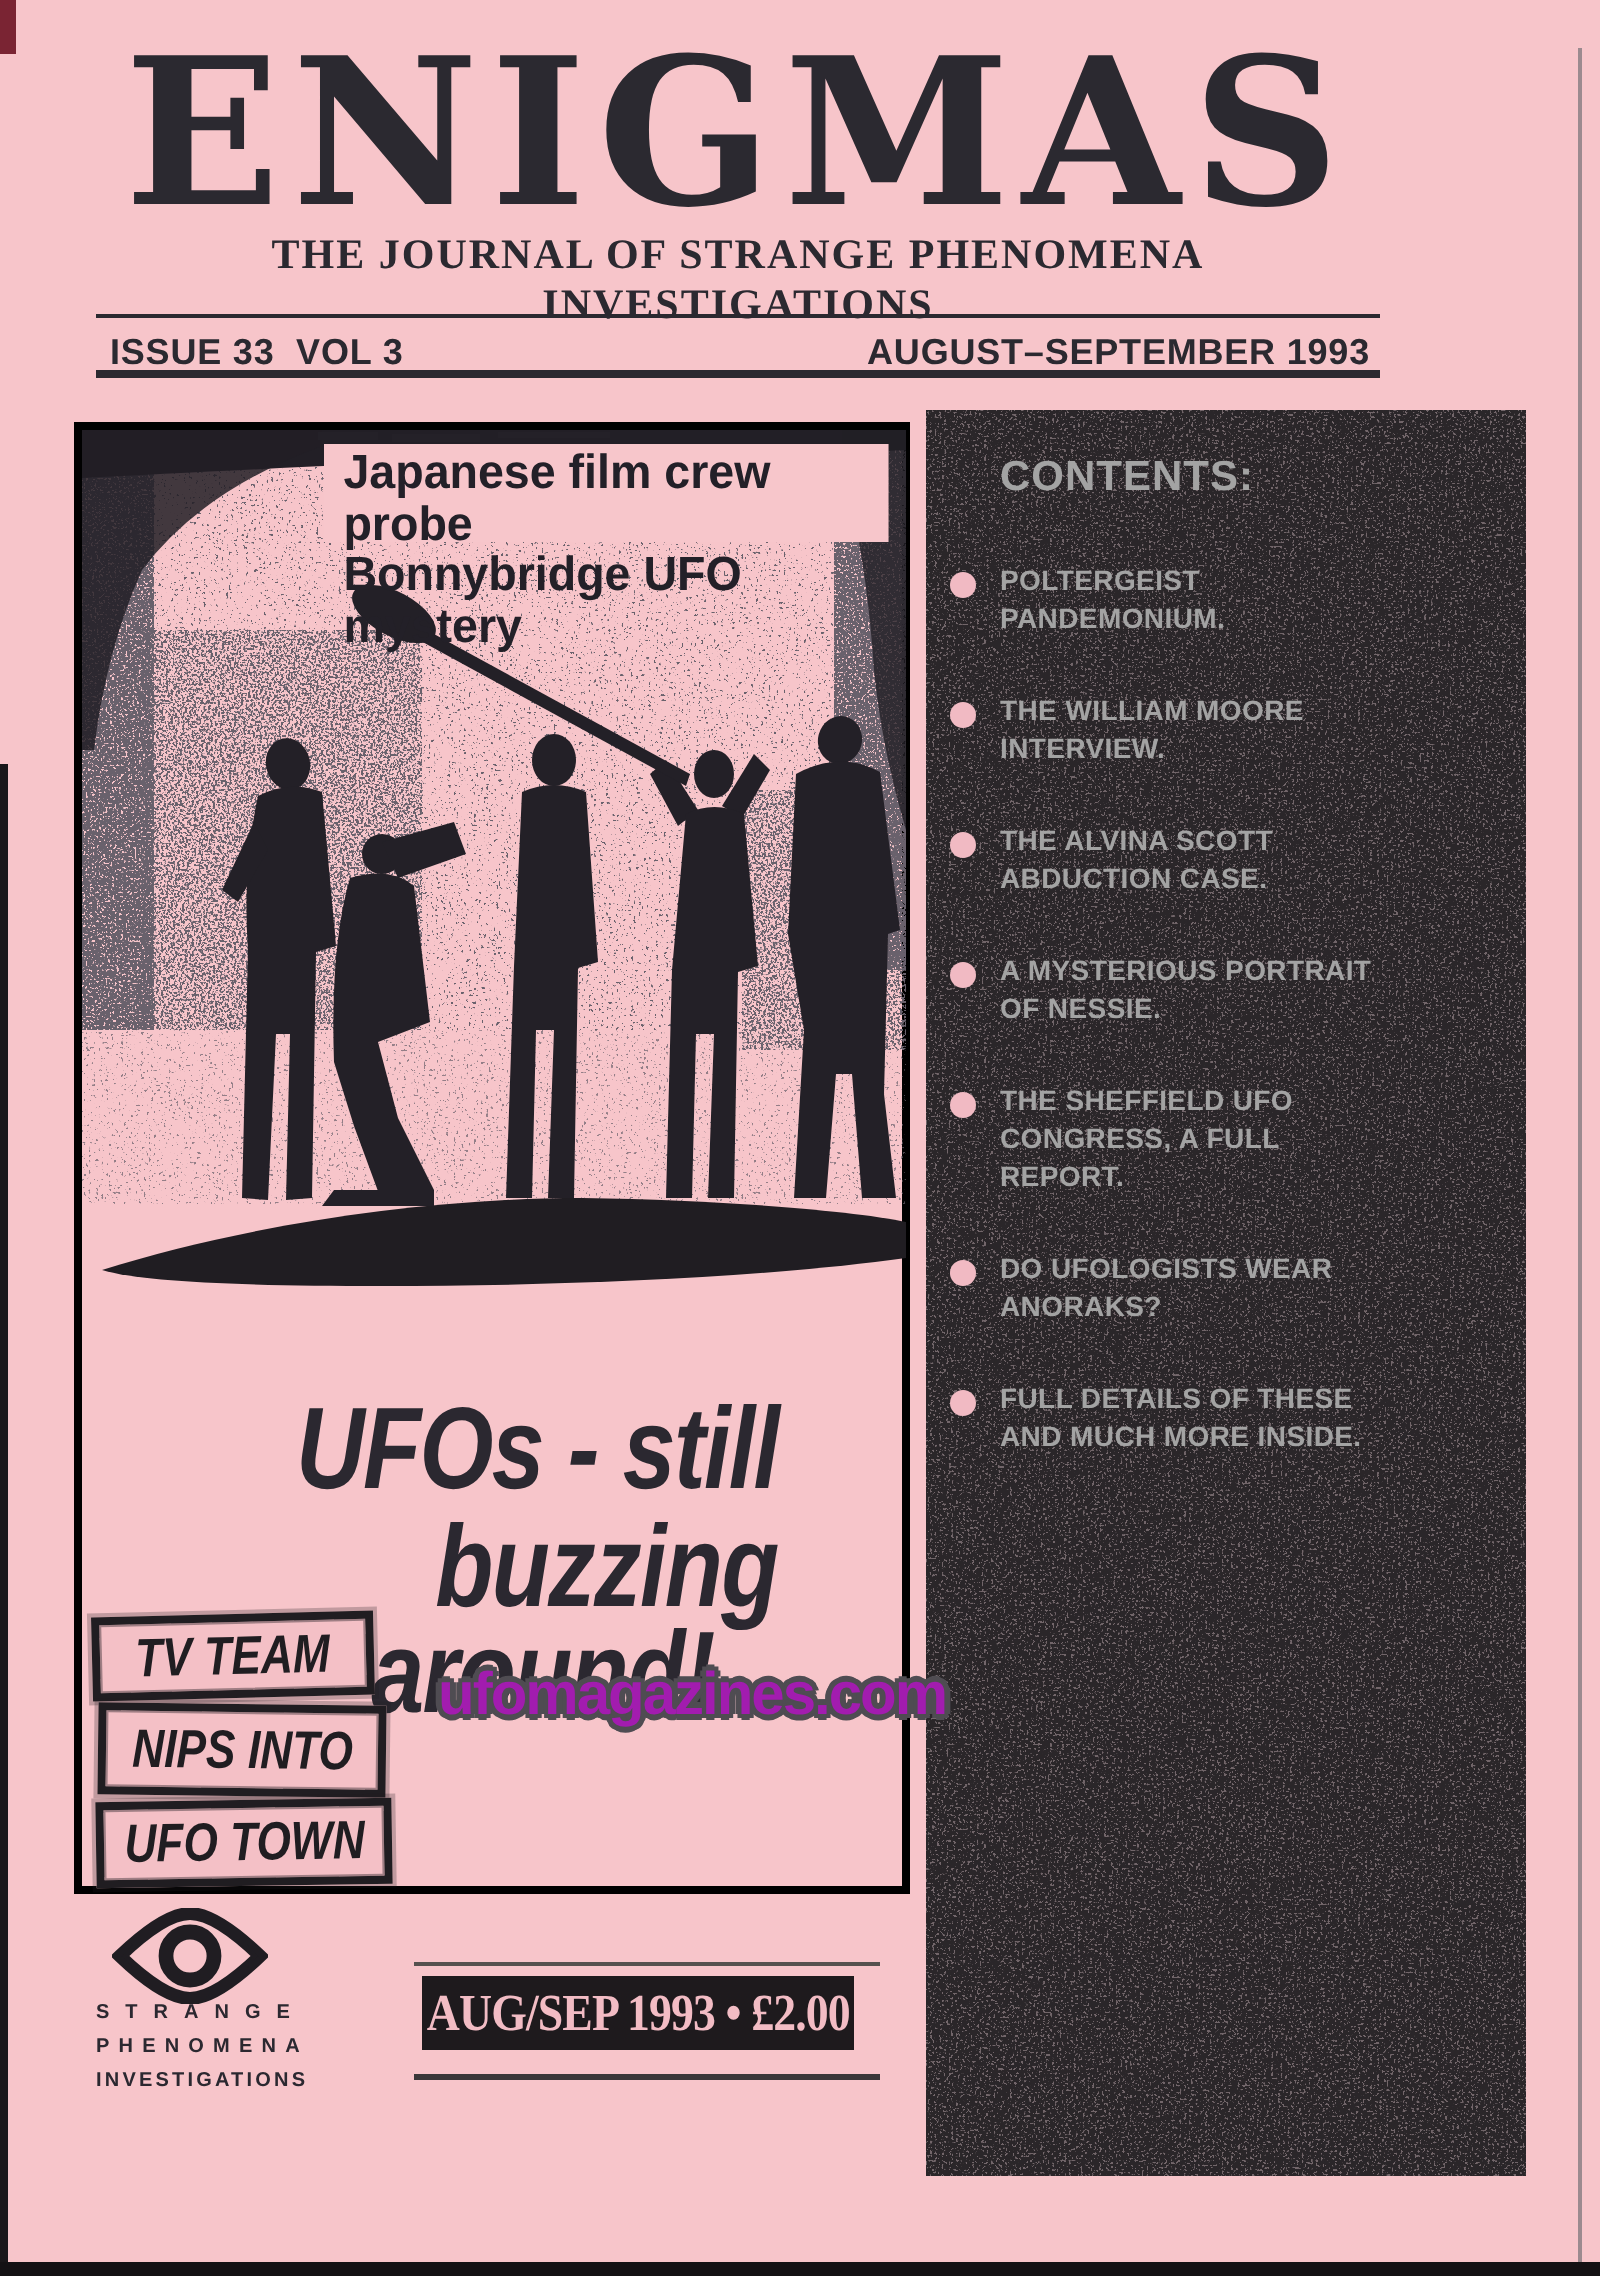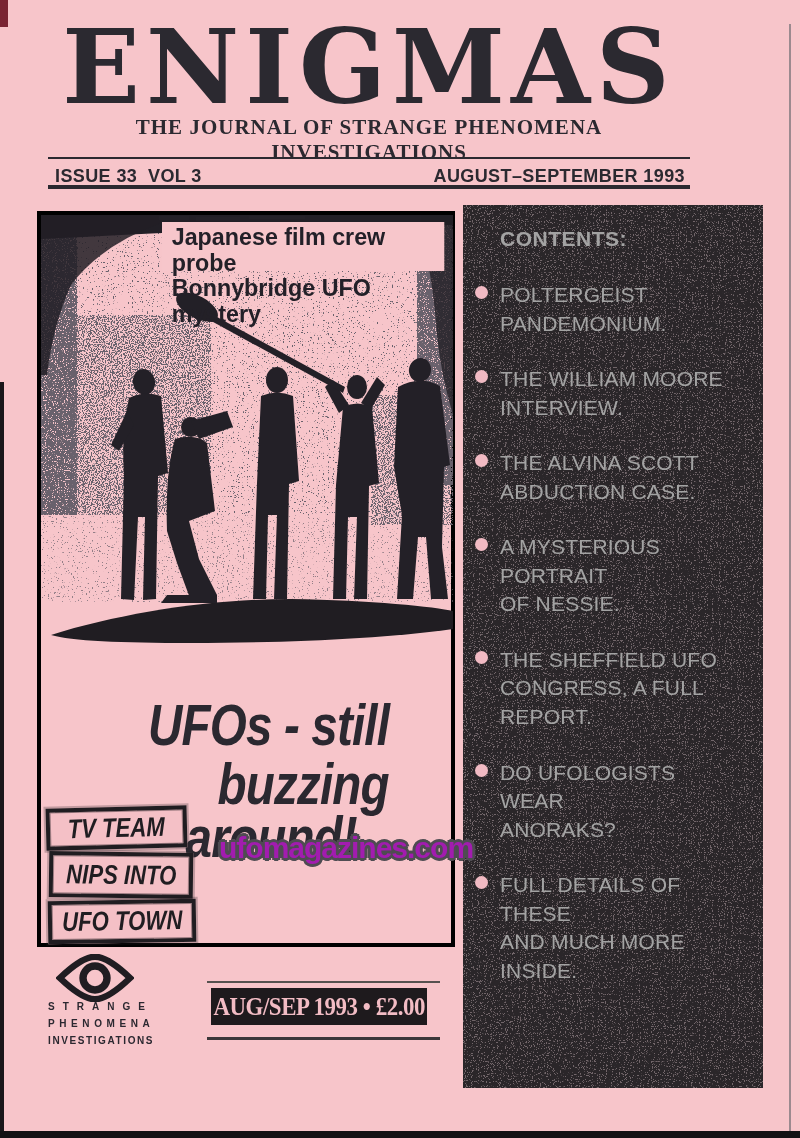--- a/index.html
+++ b/index.html
@@ -49,21 +49,21 @@
   .sidebar{position:absolute;left:463px;top:205px;width:300px;height:883px;
            background:#2a2629;color:#a3a3a3;box-sizing:border-box;
            padding:22px 0 0 12px;}
   .sidebar-noise{position:absolute;left:0;top:0;width:100%;height:100%;pointer-events:none;}
   .contents-heading{position:relative;margin:0 0 30px 25px;font-weight:bold;font-size:21px;
            letter-spacing:.5px;}
   .contents-list{position:relative;list-style:none;margin:0;padding:0;}
   .contents-list li{display:flex;margin:0 0 27px 0;}
   .bullet{flex:0 0 13px;width:13px;height:13px;border-radius:50%;background:#f1bac3;
            margin:5px 12px 0 0;}
-  .item-text{width:238px;font-weight:normal;font-size:21px;line-height:1.36;letter-spacing:.2px;}
+  .item-text{width:238px;font-weight:bold;font-size:14px;line-height:1.36;letter-spacing:.2px;}
   
   .logo{position:absolute;left:47px;top:952px;width:160px;height:100px;}
   .logo svg{position:absolute;left:9px;top:2px;}
   .logo-line{position:absolute;left:1px;font-weight:bold;font-size:10px;color:#2b2830;white-space:nowrap;}
   .lg1{top:49px;letter-spacing:8px;}
   .lg2{top:66px;letter-spacing:4.6px;}
   .lg3{top:83px;letter-spacing:1.6px;}
   .price-line-top{position:absolute;left:207px;top:981px;width:233px;height:2px;background:#56514f;}
   .price-box{position:absolute;left:211px;top:988px;width:216px;height:37px;background:#1e1a1d;
            color:#f2bcc4;display:flex;align-items:center;justify-content:center;}

